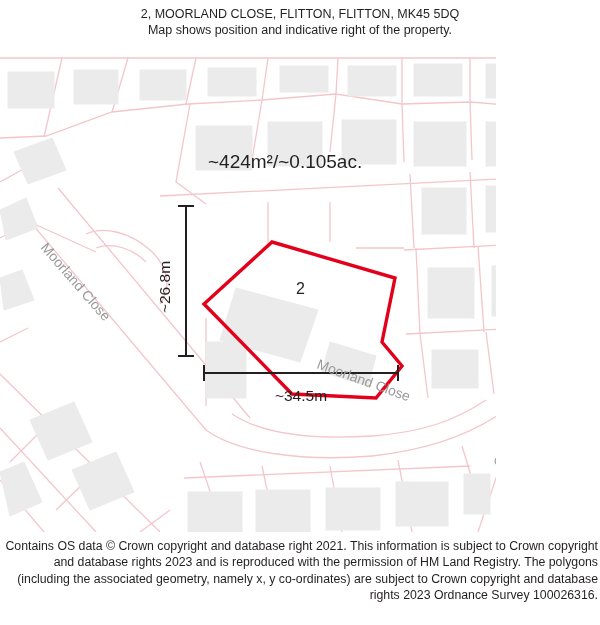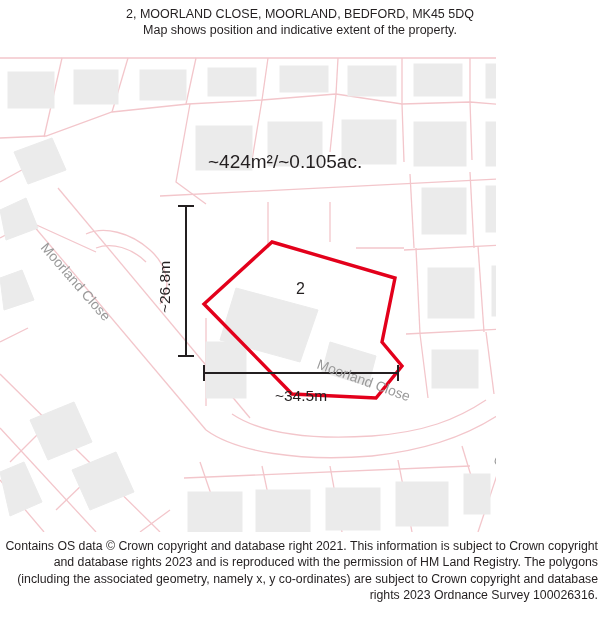--- a/index.html
+++ b/index.html
@@ -82,22 +82,22 @@
     font-size: 14px;
     fill: #9a9a9a;
   }
 </style>
 </head>
 <body>
 
 <div class="page">
 
   <div class="header">
-    <div class="title">2, MOORLAND CLOSE, MOORLAND, BEDFORD, MK45 5DQ</div>
-    <div class="subtitle">Map shows position and indicative extent of the property.</div>
+    <div class="title">2, MOORLAND CLOSE, FLITTON, FLITTON, MK45 5DQ</div>
+    <div class="subtitle">Map shows position and indicative right of the property.</div>
   </div>
 
   <div class="map">
     <svg width="600" height="490" viewBox="0 0 600 490" xmlns="http://www.w3.org/2000/svg">
 
       <rect x="0" y="0" width="600" height="490" fill="#ffffff"></rect>
 
       <g stroke="#f3c6cb" stroke-width="1.3" fill="none">
 
         <path d="M0 16 L600 16"></path>

